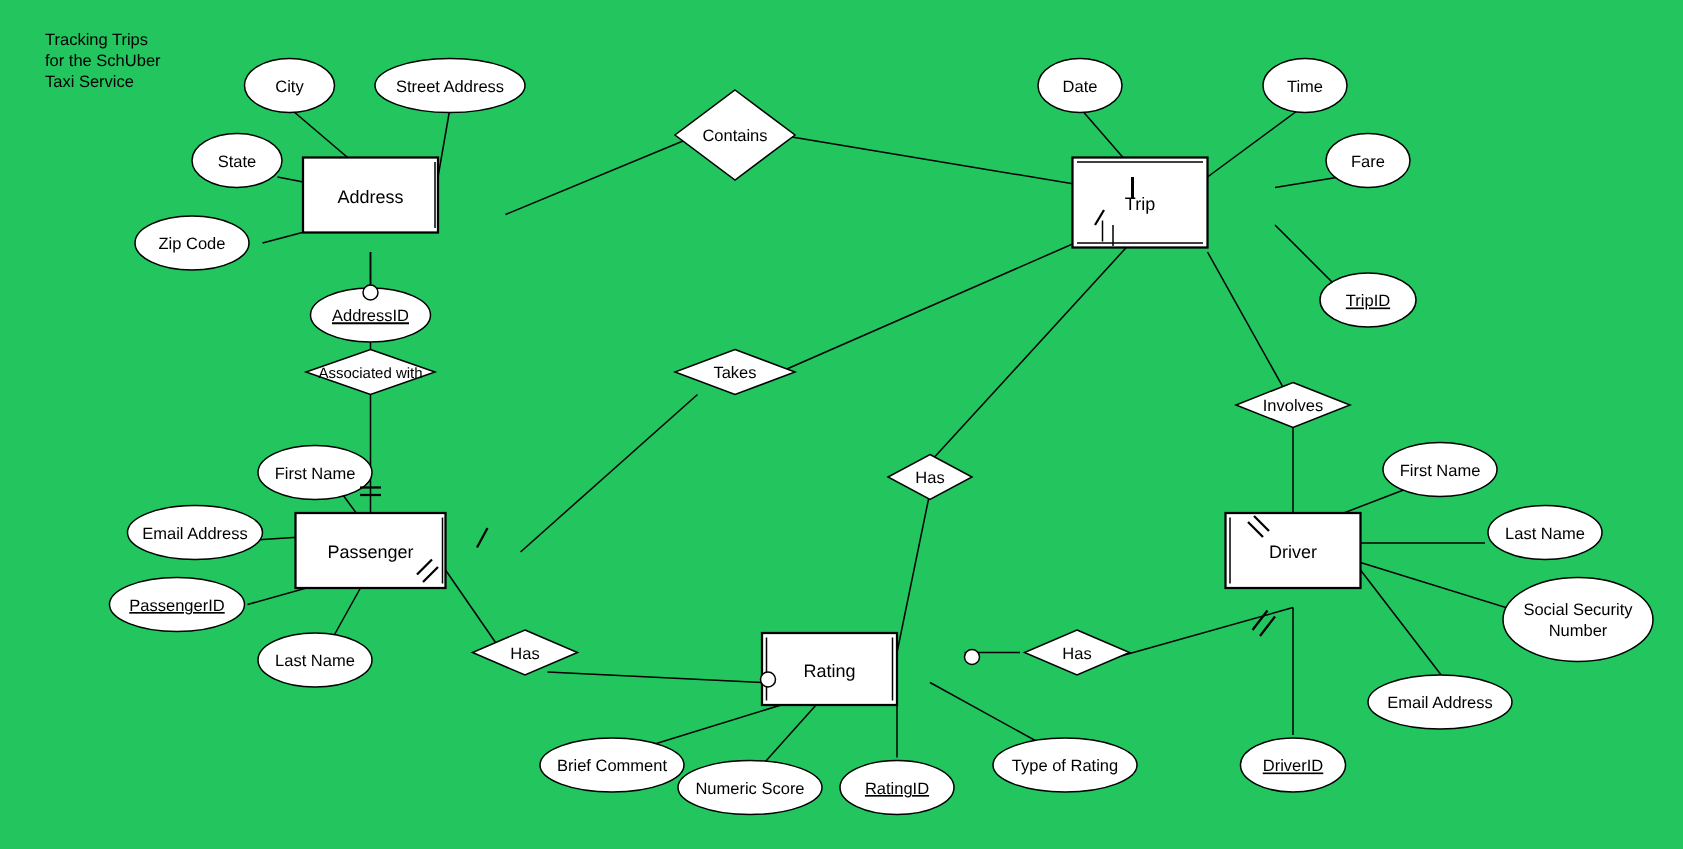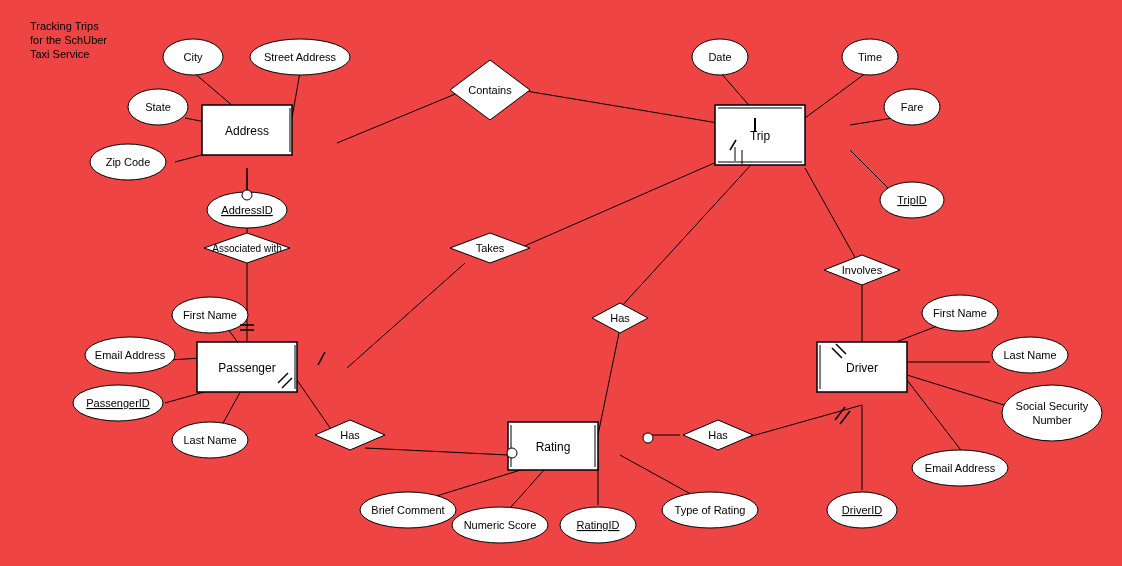--- a/index.html
+++ b/index.html
@@ -1,17 +1,17 @@
 <!DOCTYPE html>
 <html><head>
   <meta charset="utf-8">
   <style>
     * { margin: 0; padding: 0; box-sizing: border-box; }
     body { background: #fff; font-family: Arial, sans-serif; font-size: 12px; }
-    .diagram-container { position: relative; width: 1122px; height: 566px; background: #ef4444; }
+    .diagram-container { position: relative; width: 1122px; height: 566px; background: #22c55e; }
     svg { position: absolute; top: 0; left: 0; }
   </style>
 </head>
 <body>
 
 <div class="diagram-container">
 <svg width="1122" height="566">
 
   <text x="30" y="30" font-size="11" font-family="Arial">Tracking Trips</text>
   <text x="30" y="44" font-size="11" font-family="Arial">for the SchUber</text>

